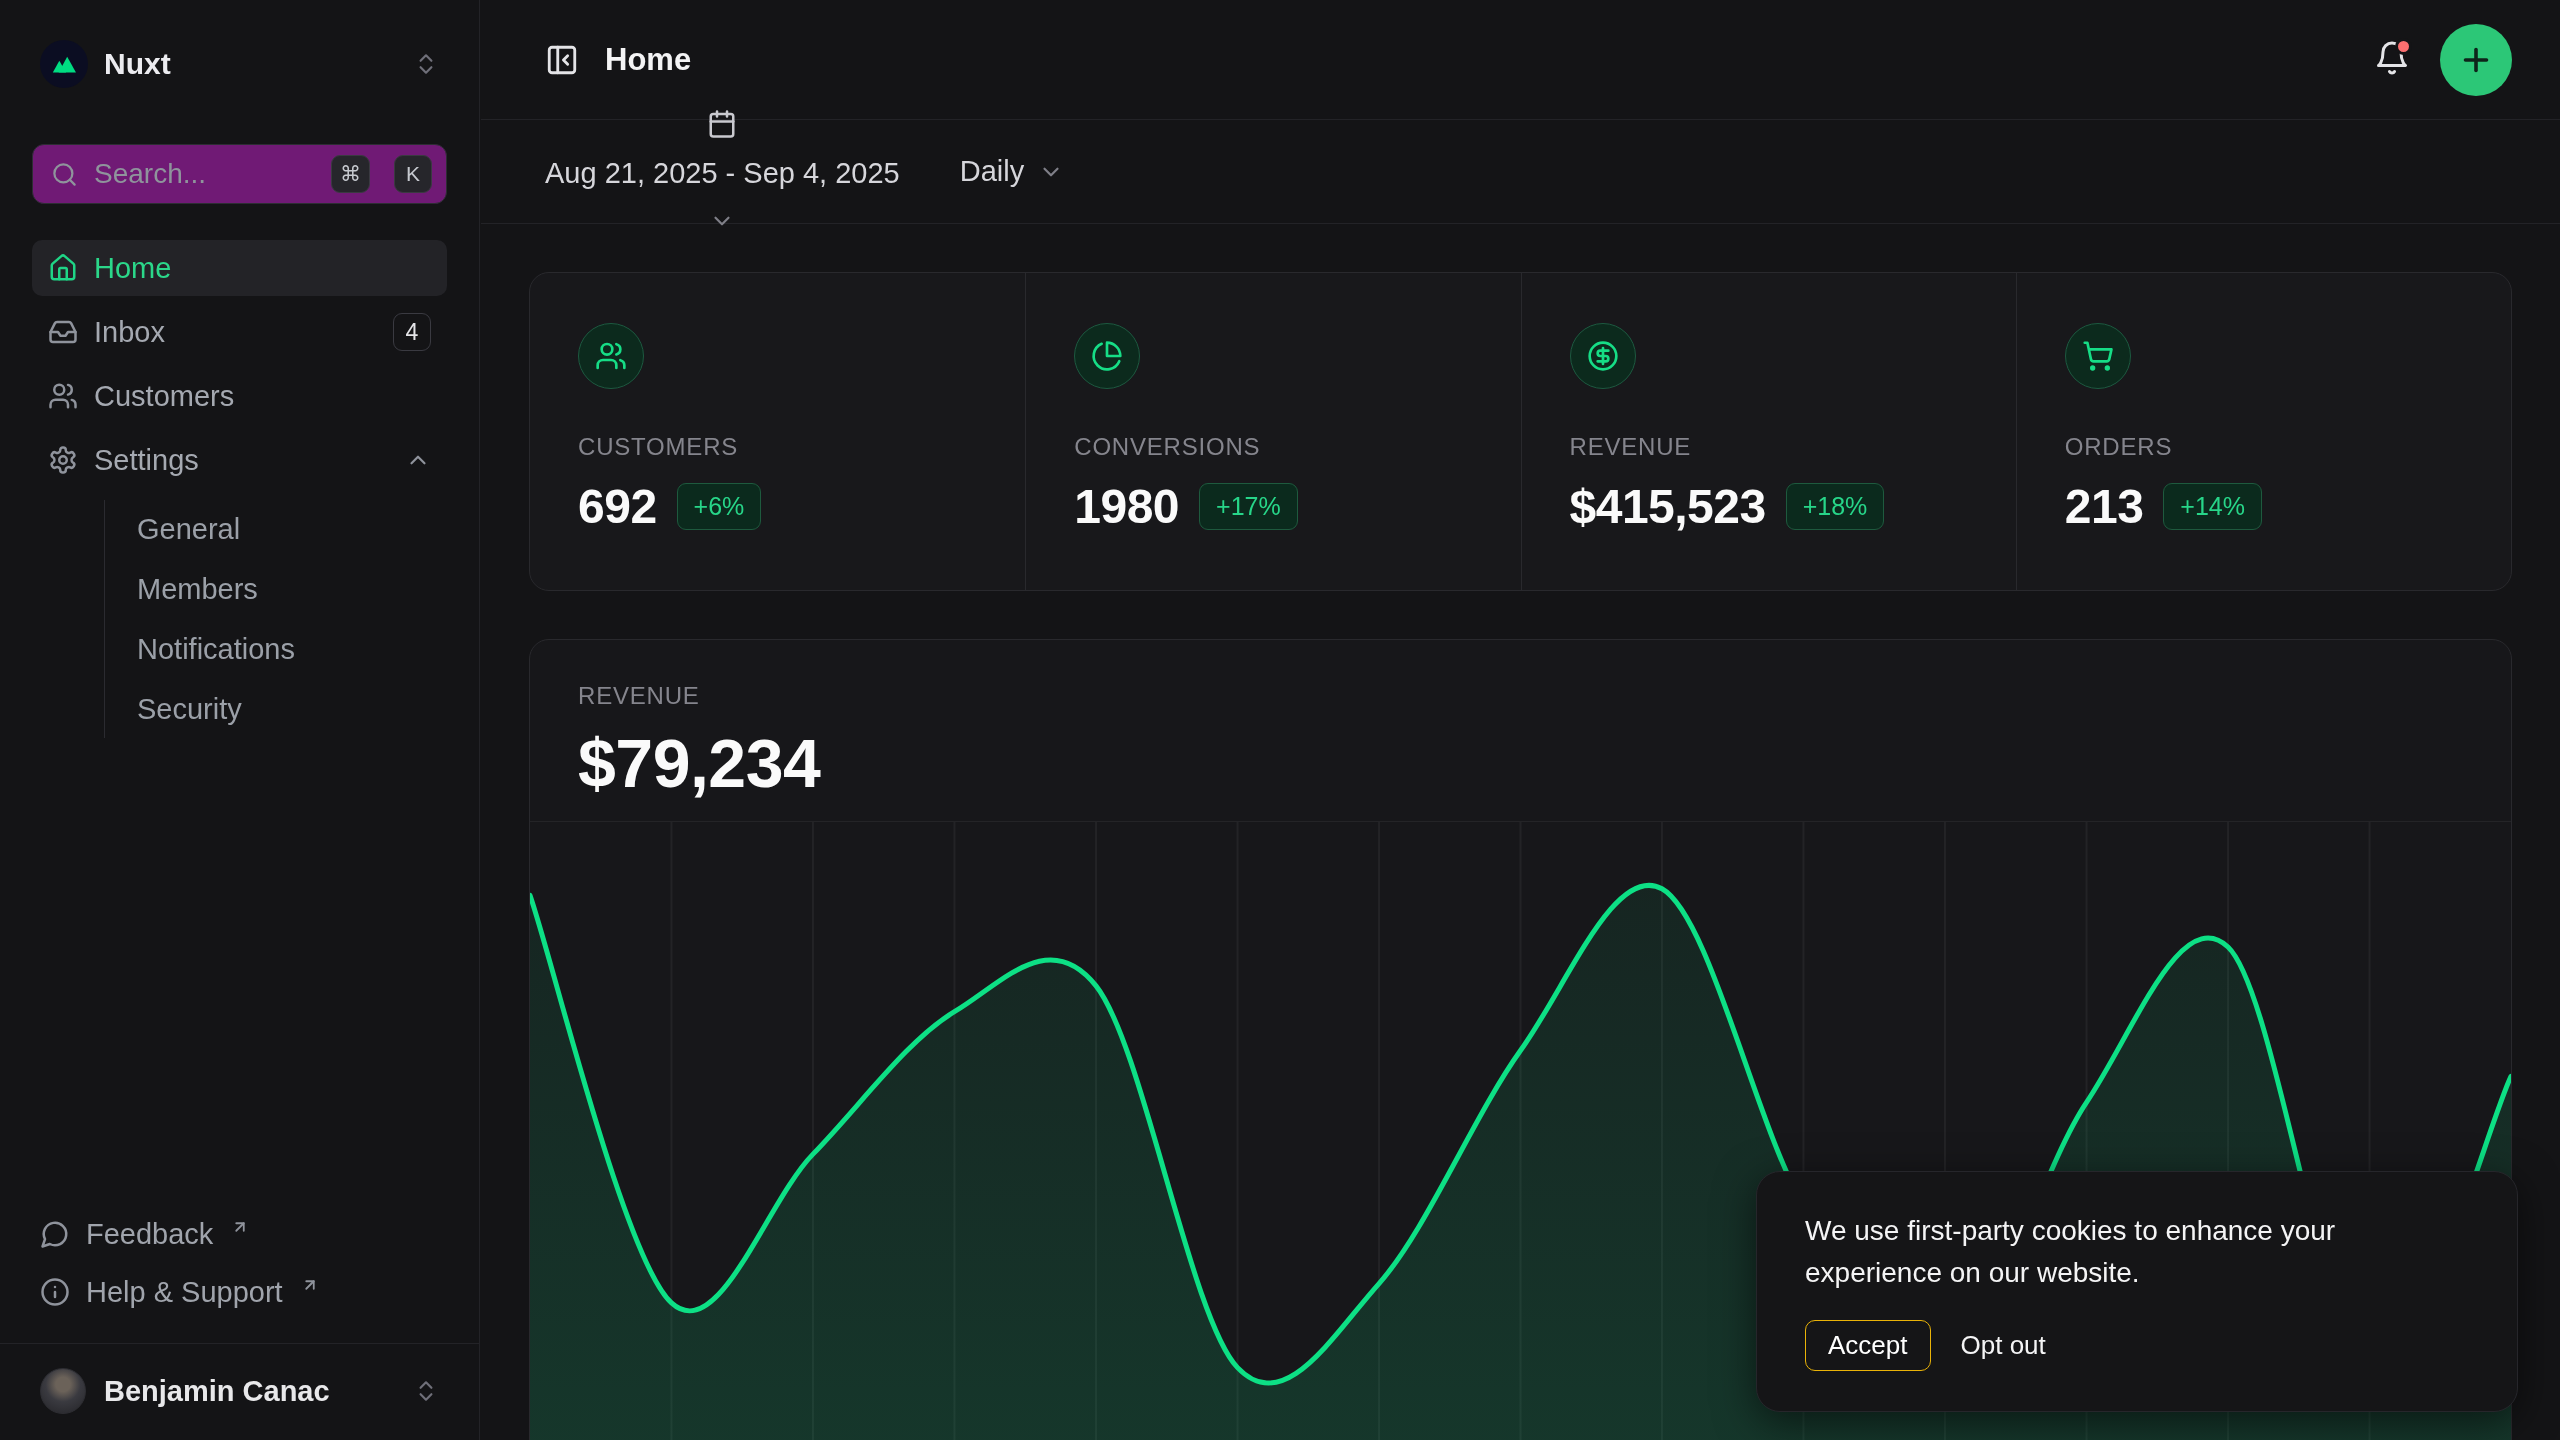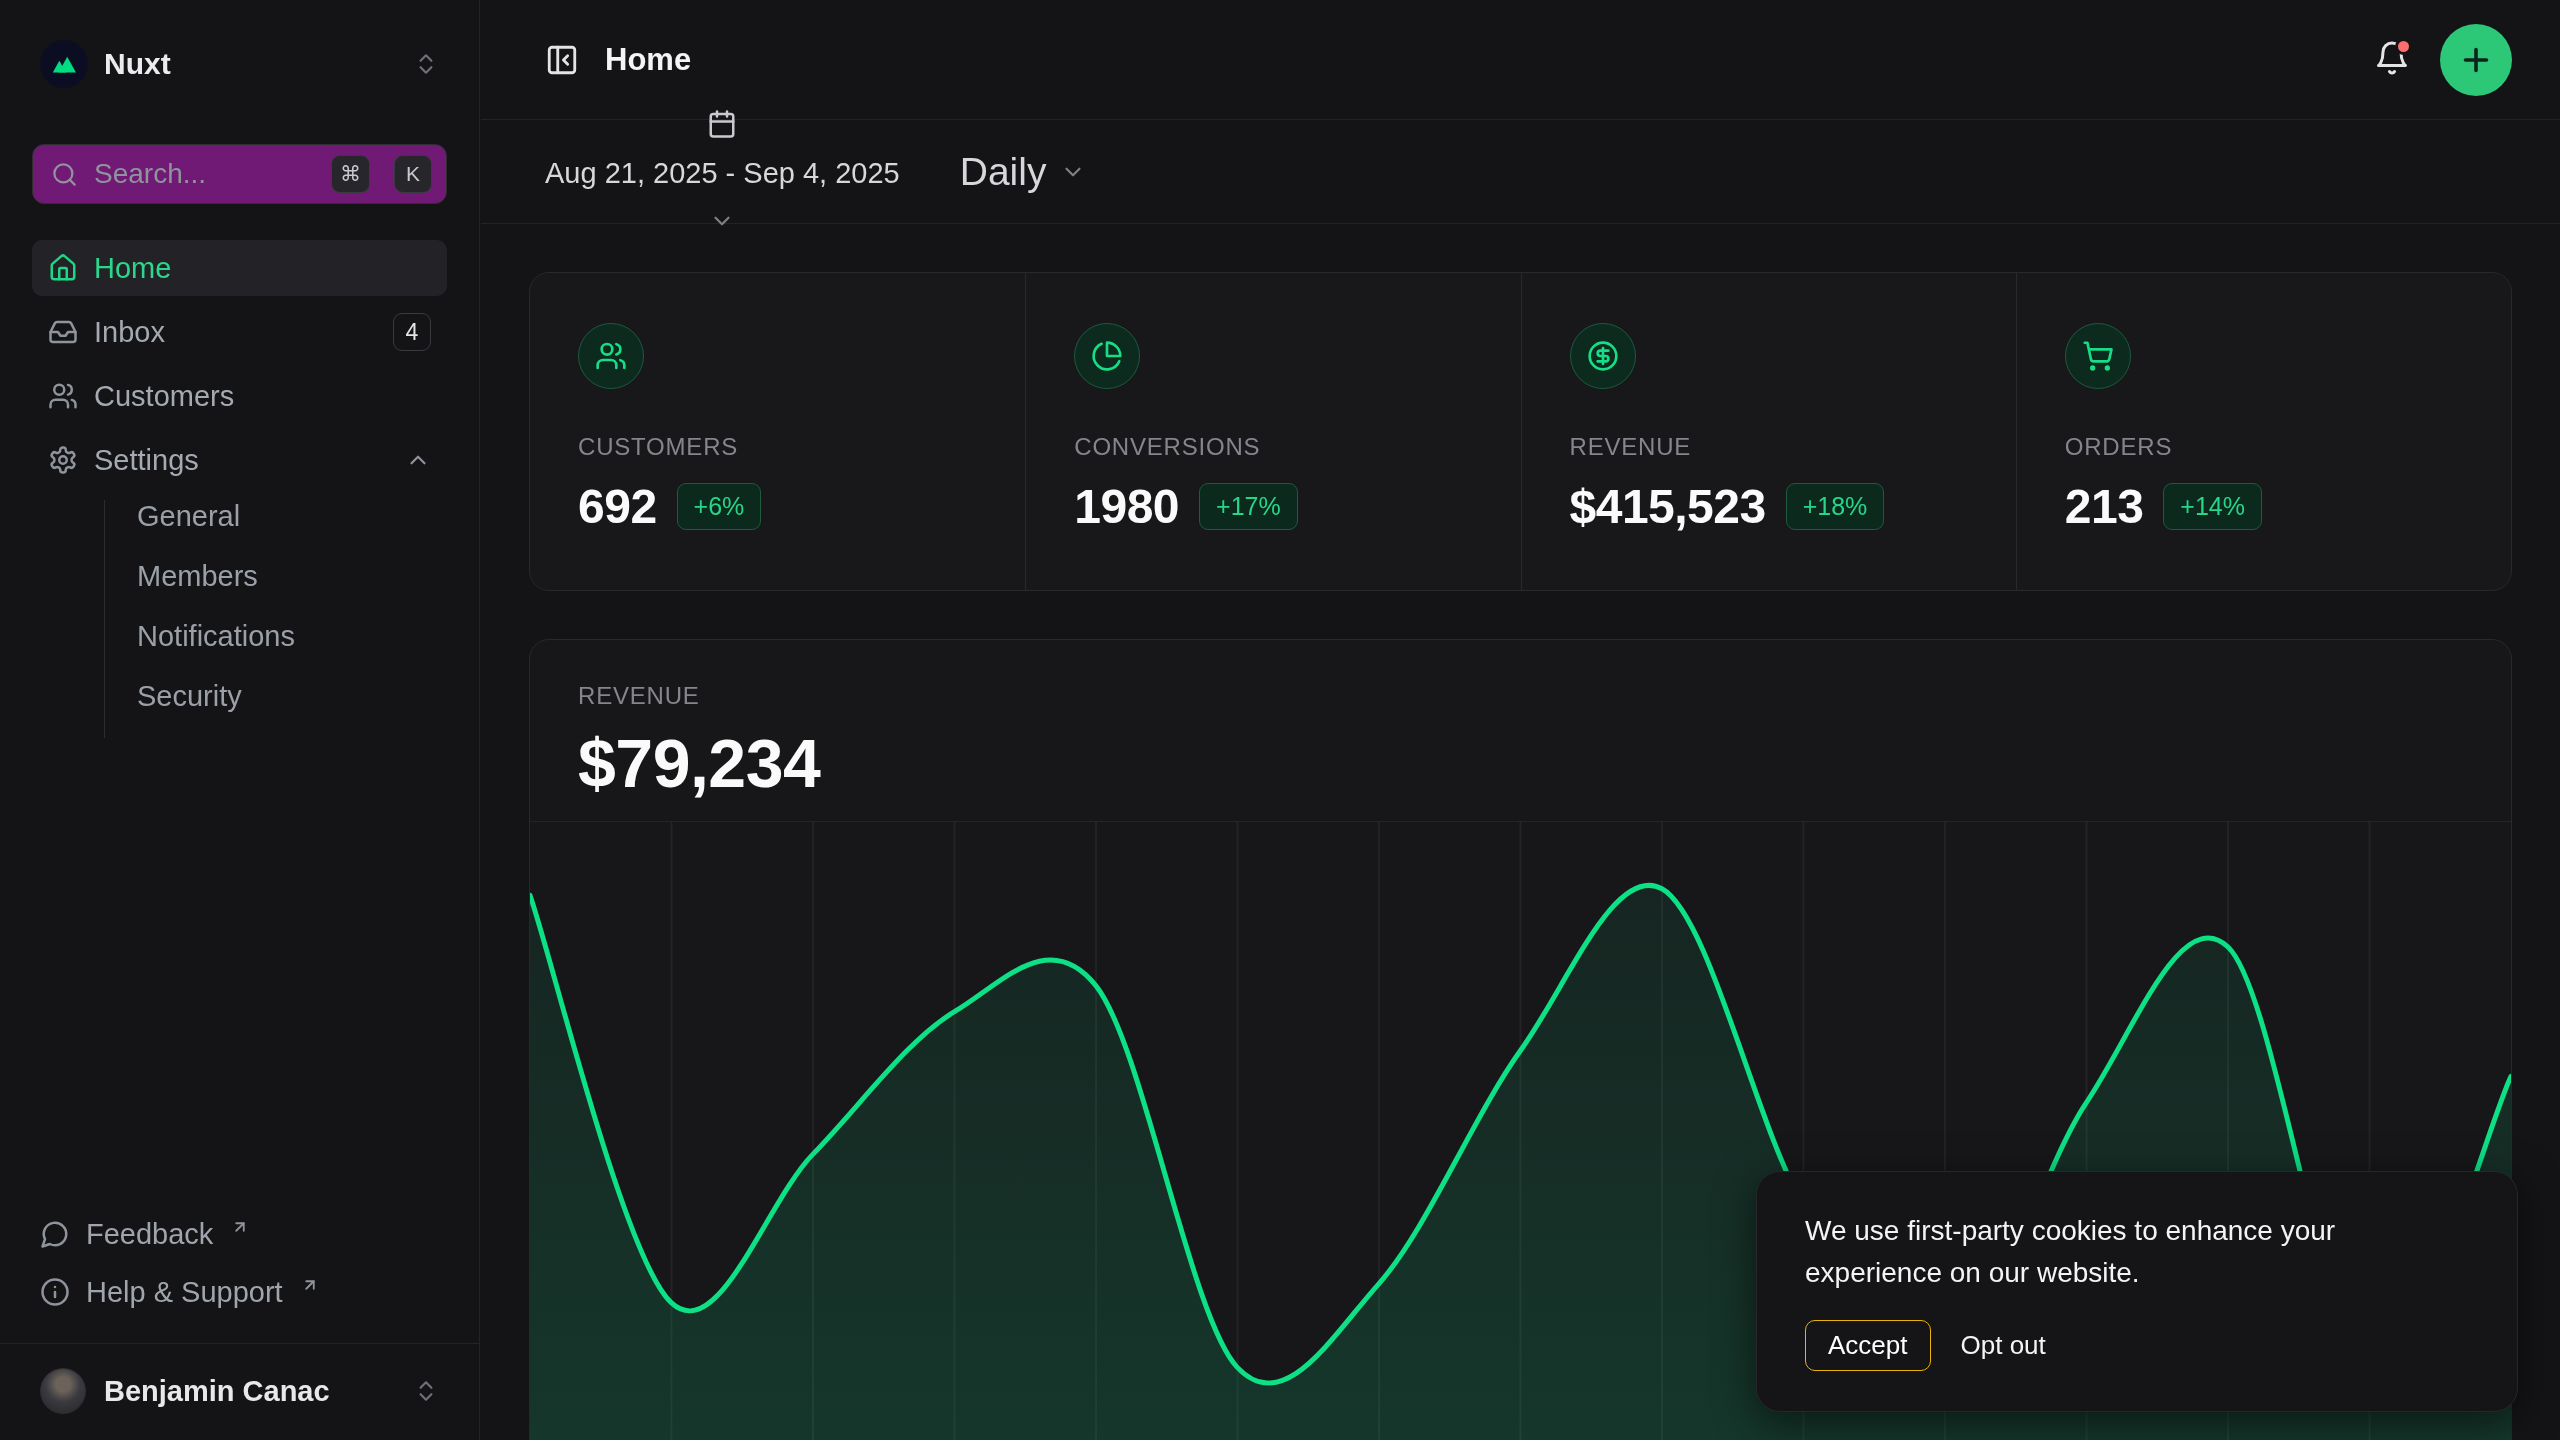--- a/index.html
+++ b/index.html
@@ -27,21 +27,21 @@
     padding:0 16px; font-size:29px; color:#a5a9b1; cursor:pointer; }
   .nav-item svg { color:#8f939c; flex:0 0 auto; }
   .nav-item .lbl { flex:1; }
   .nav-item.active { background:#232327; color:#2bd78a; }
   .nav-item.active svg { color:#1fd586; }
   .count-badge { min-width:38px; height:38px; border:1px solid #3a3a41; border-radius:9px;
     display:flex; align-items:center; justify-content:center; font-size:23px; color:#e4e4e7; }
   .chev { color:#7f7f88; }
   .subnav { margin:4px 0 0 72px; border-left:1px solid #2b2b30; display:flex;
     flex-direction:column; gap:2px; padding-left:32px; }
-  .subnav-item { height:58px; display:flex; font-size:29px;
+  .subnav-item { height:58px; display:flex; align-items:center; font-size:29px;
     color:#9ba0a8; cursor:pointer; }
   .sidebar-bottom { position:absolute; left:0; right:0; bottom:0; }
   .foot-links { padding:0 24px 22px; }
   .foot-item { height:58px; display:flex; align-items:center; gap:16px; padding:0 16px;
     font-size:29px; color:#a0a4ac; cursor:pointer; }
   .foot-item svg { color:#8f939c; }
   .ext { color:#8f939c; margin:-14px 0 0 2px; }
   .side-divider { border-top:1px solid #232327; }
   .user-row { display:flex; align-items:center; gap:18px; padding:24px 40px 26px; cursor:pointer; }
   .avatar { width:46px; height:46px; border-radius:50%;
@@ -60,21 +60,21 @@
     border-radius:50%; background:#fb6f6f; border:3px solid #141416; }
   .plus-btn { width:72px; height:72px; border-radius:50%; background:#2cc777; border:none;
     display:flex; align-items:center; justify-content:center; cursor:pointer; color:#0e241a; }
   .toolbar { height:104px; border-bottom:1px solid #232327; display:flex; align-items:center;
     gap:20px; padding:0 48px 0 64px; }
   .range-btn { display:flex; align-items:center; gap:18px; background:none; border:none;
     cursor:pointer; color:#d6d6db; font-size:29px; font-weight:500;
     font-family:"Liberation Sans",sans-serif;flex-direction:column; }
   .range-btn svg.cal { color:#c9c9cf; }
   .gran-btn { display:flex; align-items:center; gap:14px; background:none; border:none;
-    cursor:pointer; color:#d6d6db; font-size:39px; font-weight:500; margin-left:40px;
+    cursor:pointer; color:#d6d6db; font-size:29px; font-weight:500; margin-left:40px;
     font-family:"Liberation Sans",sans-serif; }
 
   .content { padding:48px; }
   
   .stats { display:grid; grid-template-columns:repeat(4,1fr); background:#18181b;
     border:1px solid #29292d; border-radius:20px; overflow:hidden; }
   .stat-cell { padding:50px 48px 56px; }
   .stat-cell + .stat-cell { border-left:1px solid #29292d; }
   .stat-chip { width:66px; height:66px; border-radius:50%; background:#0c2a1d;
     border:1.5px solid #1d5940; display:flex; align-items:center; justify-content:center;

